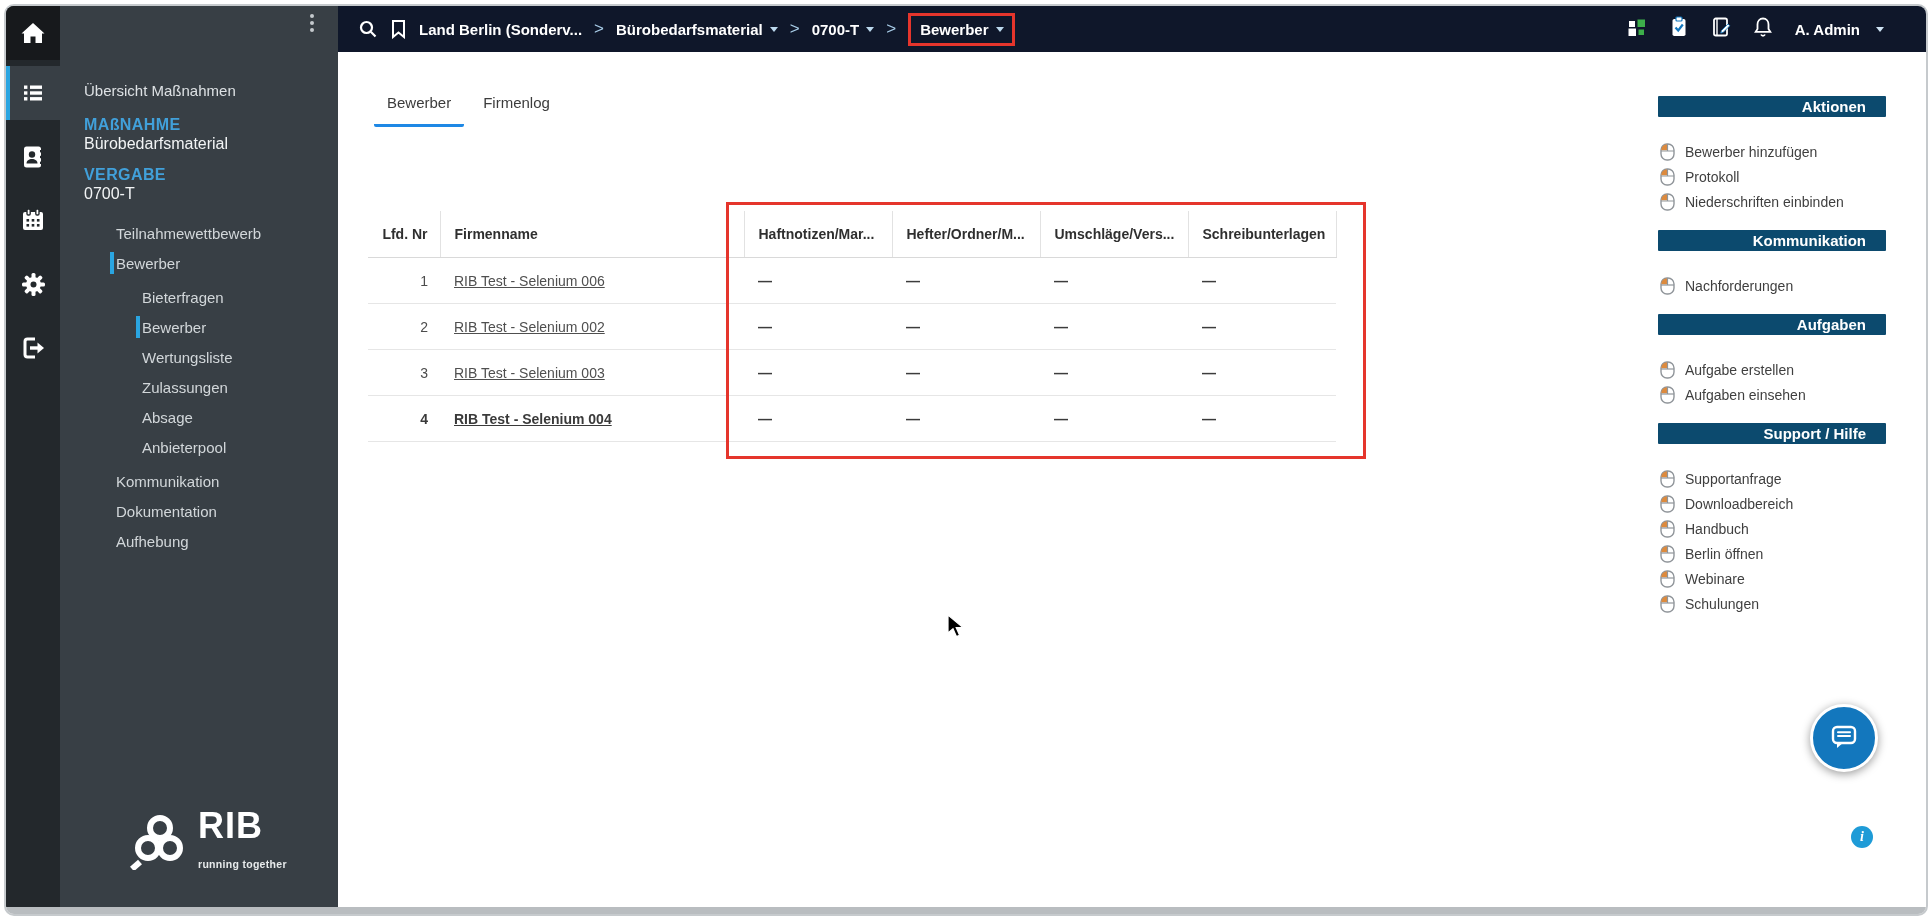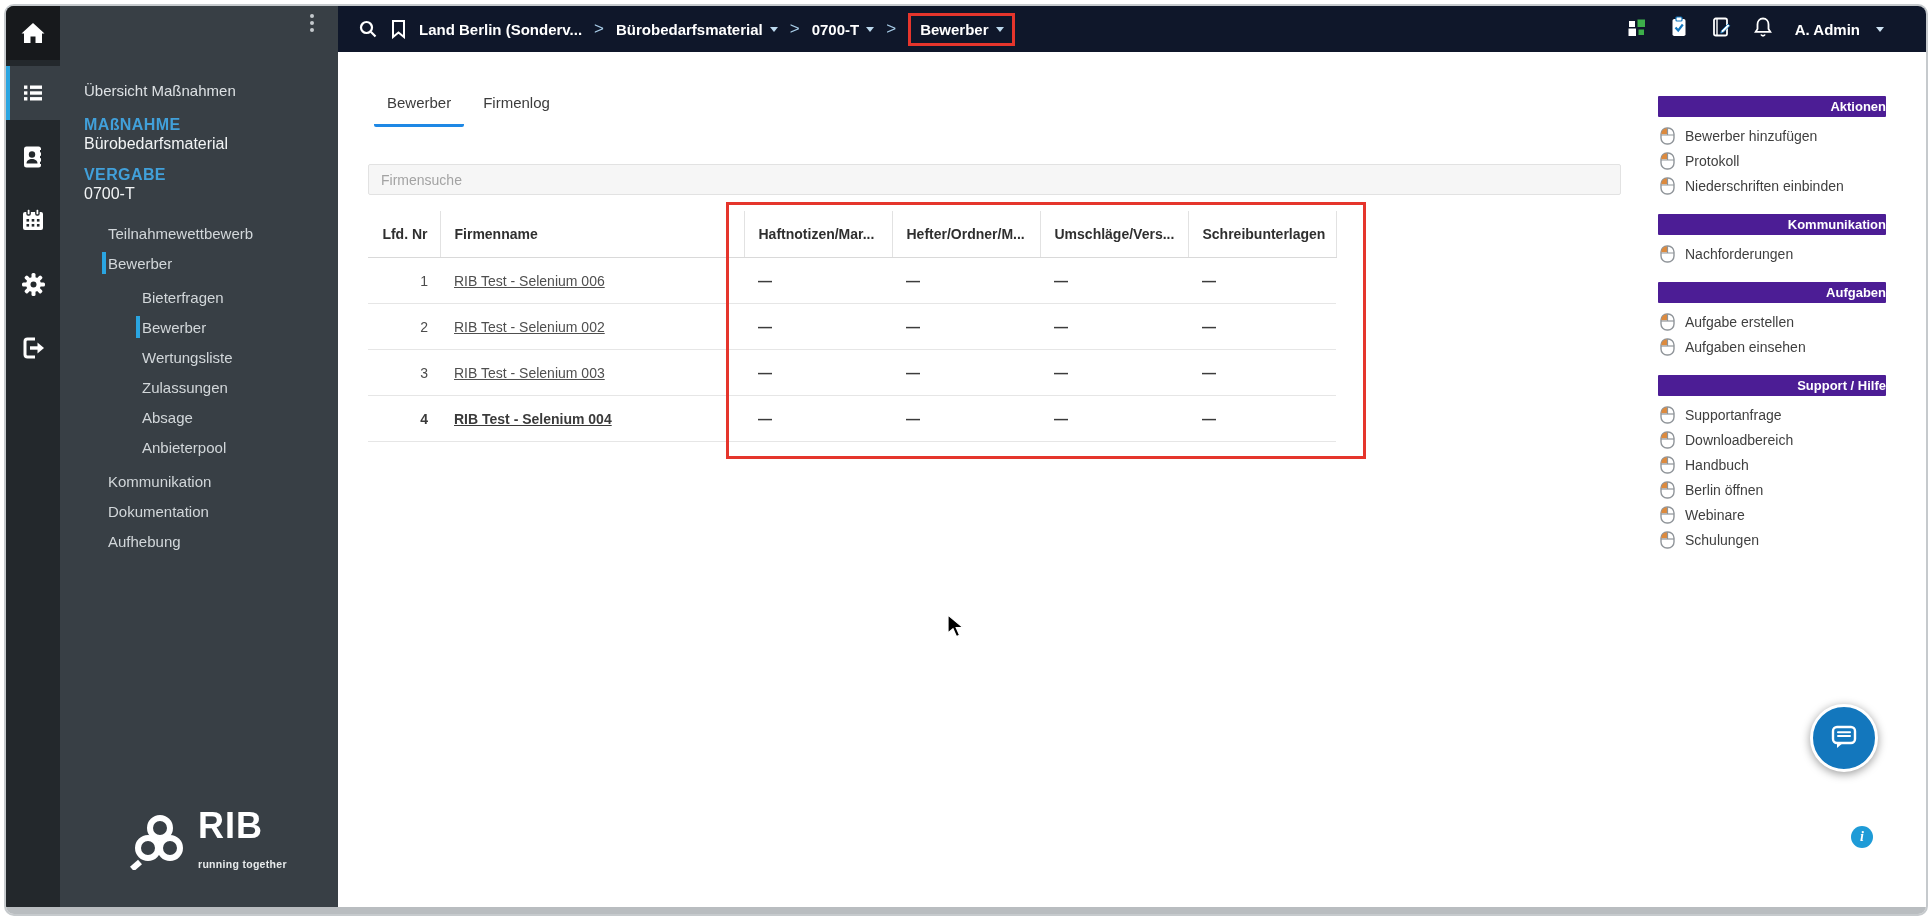--- a/index.html
+++ b/index.html
@@ -17,21 +17,21 @@
 
   
   .sidebar{position:absolute;left:54px;top:0;bottom:7px;width:324px;background:#383f45;color:#d9dde0;}
   .kebab{position:absolute;top:8px;left:250px;width:6px;display:flex;flex-direction:column;gap:3px;}
   .kebab i{width:4px;height:4px;border-radius:50%;background:#c4c9cd;}
   .sb-overview{position:absolute;left:24px;top:76px;font-size:15px;color:#dde1e4;}
   .sb-label{position:absolute;left:24px;font-size:16px;letter-spacing:.4px;color:#41a0da;font-weight:700;}
   .sb-value{position:absolute;left:24px;font-size:16px;color:#f2f4f5;}
   .tree{position:absolute;left:0;right:0;top:212px;}
   .tree-item{position:relative;height:30px;display:flex;align-items:center;font-size:15px;color:#d2d7da;cursor:pointer;}
-  .tree-item.lvl1{padding-left:48px;}
+  .tree-item.lvl1{padding-left:48px;margin-left:8px;}
   .tree-item.lvl2{padding-left:82px;}
   .tree-item.gap{margin-top:4px;}
   .tree-item.active::before{content:"";position:absolute;top:4px;bottom:4px;width:4px;background:#2aa5e1;}
   .tree-item.lvl1.active::before{left:42px;}
   .tree-item.lvl2.active::before{left:76px;}
 
   .logo{position:absolute;left:70px;top:800px;display:flex;align-items:flex-end;}
   .logo-text{margin-left:12px;}
   .logo-rib{color:#fff;font-size:36px;font-weight:700;letter-spacing:1px;line-height:40px;}
   .logo-tag{color:#e8ebec;font-size:10.5px;margin-top:12px;letter-spacing:.3px;font-weight:bold;}
@@ -64,22 +64,22 @@
   .grid td a{color:#4f4f4f;text-decoration:underline;cursor:pointer;}
   .grid tr.bold td, .grid tr.bold td a{font-weight:700;color:#3a3a3a;}
   .grid td.dash{font-weight:700;color:#3c3c3c;}
 
   .annot{position:absolute;border:3px solid #e5352c;pointer-events:none;}
   .annot.table-box{left:720px;top:196px;width:634px;height:251px;}
 
   
   .panel{position:absolute;left:1652px;top:90px;width:228px;}
   .p-section{margin-bottom:16px;}
-  .p-head{height:21px;line-height:21px;background:#4c1d95;color:#fff;font-size:13px;font-weight:700;text-align:right;padding-right:0;border-radius:1px;}
-  .p-items{margin-top:6px;}
+  .p-head{height:21px;line-height:21px;background:#0c4a6e;color:#fff;font-size:15px;font-weight:700;text-align:right;padding-right:20px;border-radius:1px;}
+  .p-items{margin-top:22px;}
   .p-item{height:25px;display:flex;align-items:center;gap:10px;font-size:14px;color:#3f3f3f;cursor:pointer;padding-left:2px;}
   .p-item svg{flex:0 0 auto;}
 
   
   .chat-fab{position:absolute;left:1804px;top:698px;width:62px;height:62px;border-radius:50%;background:#1377bd;border:3px solid #fff;box-shadow:0 2px 10px rgba(0,0,0,.4);display:flex;align-items:center;justify-content:center;cursor:pointer;}
   .info-fab{position:absolute;left:1845px;top:820px;width:22px;height:22px;border-radius:50%;background:#1e9bd7;color:#fff;display:flex;align-items:center;justify-content:center;font-family:"Liberation Serif",serif;font-style:italic;font-weight:700;font-size:14px;cursor:pointer;}
   .bottom-strip{position:absolute;left:0;right:0;bottom:0;height:7px;background:#b9bdc0;}
   .cursor{position:absolute;left:941px;top:608px;pointer-events:none;}
 </style>
 </head>
@@ -281,21 +281,20 @@
         <span class="caret"></span>
       </span>
     </div>
   </div>
 
   <div class="main">
     <div class="tabs">
       <div class="tab active">Bewerber</div>
       <div class="tab">Firmenlog</div>
     </div>
-    <input class="searchbox" type="text" placeholder="Firmensuche" style="">
     <table class="grid" id="data-grid">
           <colgroup>
             <col style="width:72px">
             <col style="width:304px">
             <col style="width:148px">
             <col style="width:148px">
             <col style="width:148px">
             <col style="width:148px">
           </colgroup>
           <thead>

